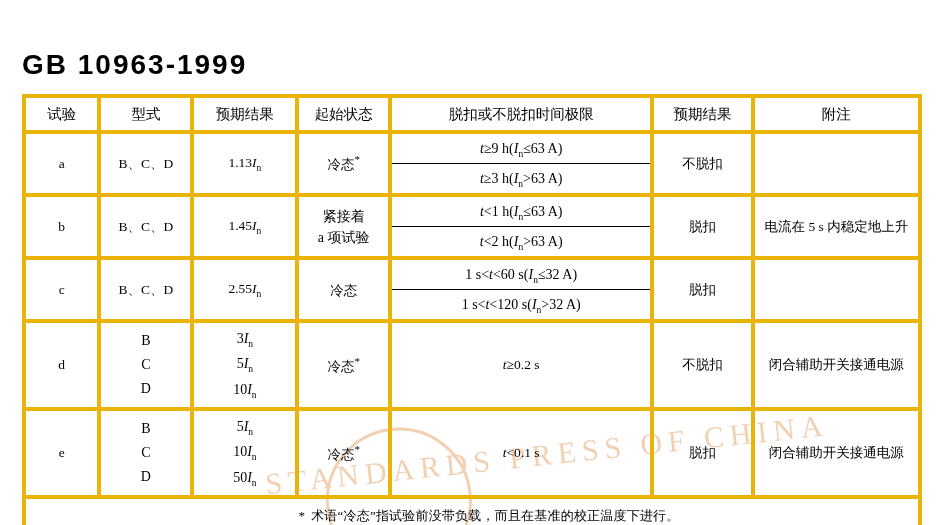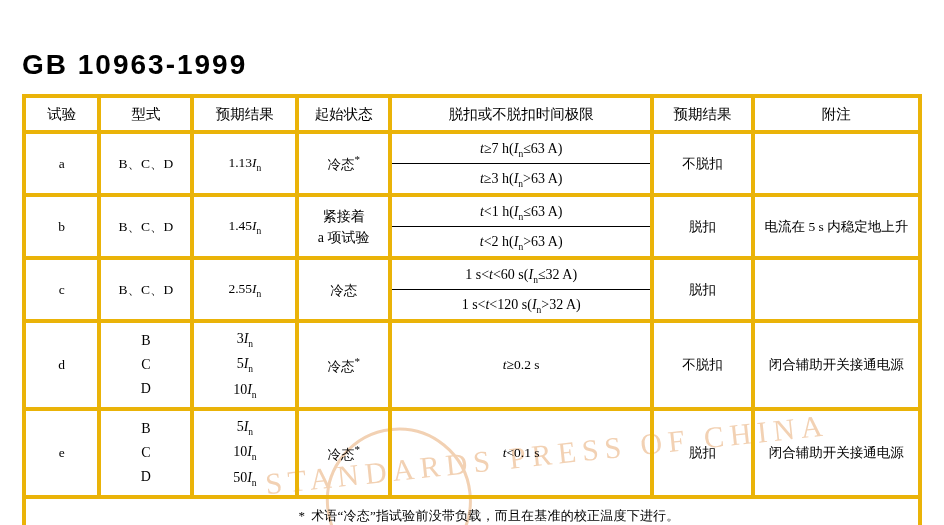--- a/index.html
+++ b/index.html
@@ -183,21 +183,21 @@
         <td>B、C、D</td>
         <td>
           <span>1.13</span><span class="ital">I</span><span class="sub">n</span>
         </td>
         <td>
           <span>冷态</span><span class="star-sup">*</span>
         </td>
         <td class="limit-cell">
           <div class="limit-split">
             <div class="top">
-              <span class="ital">t</span><span>≥7 h(</span><span class="ital">I</span><span class="sub">n</span><span>≤63 A)</span>
+              <span class="ital">t</span><span>≥9 h(</span><span class="ital">I</span><span class="sub">n</span><span>≤63 A)</span>
             </div>
             <div>
               <span class="ital">t</span><span>≥3 h(</span><span class="ital">I</span><span class="sub">n</span><span>&gt;63 A)</span>
             </div>
           </div>
         </td>
         <td>不脱扣</td>
         <td></td>
       </tr>
 

